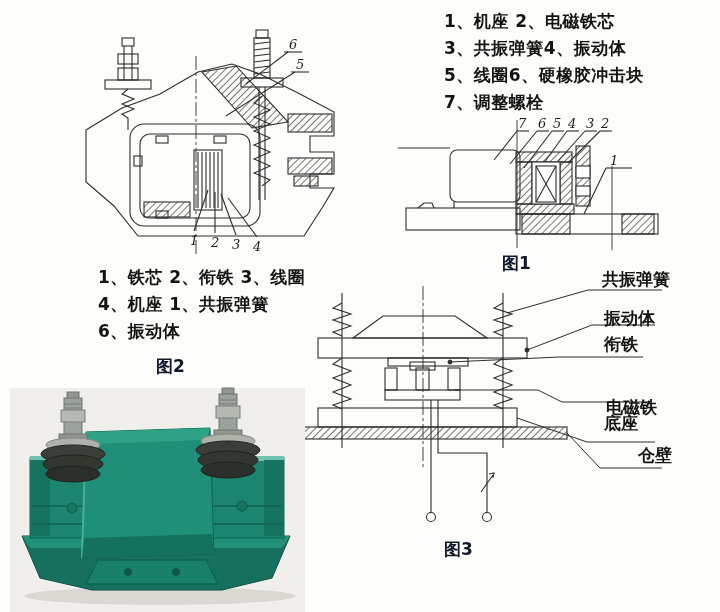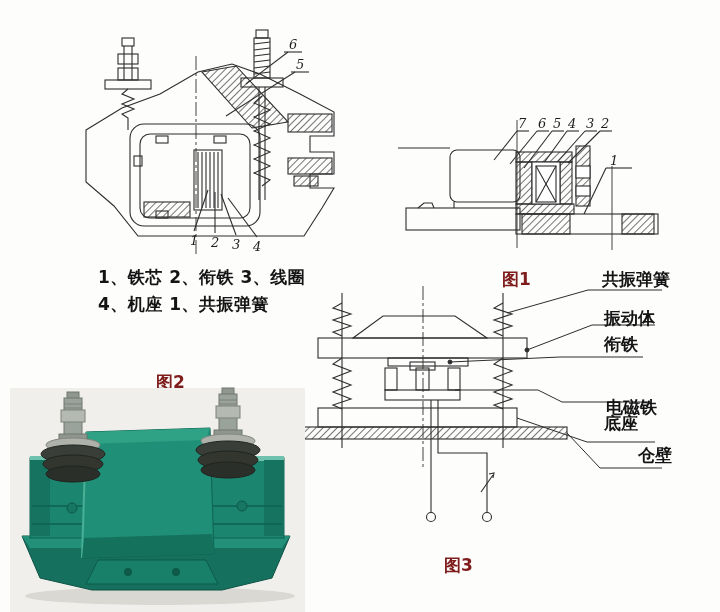--- a/index.html
+++ b/index.html
@@ -2,21 +2,21 @@
 <html><head>
 <meta charset="utf-8">
 <style>
   html,body{margin:0;padding:0;background:#ffffff;}
   .canvas{position:relative;width:720px;height:612px;background:#fdfdfc;overflow:hidden;
           font-family:"DejaVu Sans",sans-serif;}
   .abs{position:absolute;}
   .legend{position:absolute;color:#141414;font-weight:700;font-size:17px;
           letter-spacing:.5px;line-height:27px;white-space:nowrap;}
   .legend div{height:27px;}
-  .caption{position:absolute;color:#7f1d1d;font-weight:700;font-size:17px;white-space:nowrap;margin-top:16px;}
+  .caption{position:absolute;color:#0f172a;font-weight:700;font-size:17px;white-space:nowrap;}
   .cjk-label{position:absolute;color:#141414;font-weight:700;font-size:17px;white-space:nowrap;}
   svg{position:absolute;overflow:visible;}
   svg text.num{font-family:"DejaVu Serif",serif;font-style:italic;font-size:13px;fill:#1d1d1d;
                stroke:none;font-weight:400;}
 </style>
 </head>
 <body>
 
 <div class="canvas">
 
@@ -93,20 +93,26 @@
         <line x1="179" y1="219" x2="150" y2="180"></line>
     </g>
     <text class="num" x="211" y="31">6</text>
     <text class="num" x="218" y="51">5</text>
     <text class="num" x="112" y="227">1</text>
     <text class="num" x="133" y="229">2</text>
     <text class="num" x="154" y="231">3</text>
     <text class="num" x="175" y="233">4</text>
   </svg>
 
+  <div class="legend" style="left:444px;top:8px">
+    <div>1、机座 2、电磁铁芯</div>
+    <div>3、共振弹簧4、振动体</div>
+    <div>5、线圈6、硬橡胶冲击块</div>
+    <div>7、调整螺栓</div>
+  </div>
 
   <svg class="abs" style="left:398px;top:108px" width="300" height="170" viewBox="0 0 300 170">
     <defs>
       <pattern id="p1" patternUnits="userSpaceOnUse" width="5" height="5" patternTransform="rotate(45)">
         <line x1="0" y1="0" x2="0" y2="5" stroke="#3a3a3a" stroke-width="1.4"></line>
       </pattern>
     </defs>
     <g stroke="#2d2d2d" stroke-width="1.1" fill="none">
 
       <line x1="119" y1="23" x2="131" y2="23"></line>
@@ -163,20 +169,21 @@
     <text class="num" x="170" y="20">4</text>
     <text class="num" x="188" y="20">3</text>
     <text class="num" x="203" y="20">2</text>
     <text class="num" x="212" y="57">1</text>
   </svg>
   <div class="caption" style="left:502px;top:252px">图1</div>
 
   <div class="legend" style="left:98px;top:264px">
     <div>1、铁芯 2、衔铁 3、线圈</div>
     <div>4、机座 1、共振弹簧</div>
+    <div>6、振动体</div>
   </div>
   <div class="caption" style="left:156px;top:355px">图2</div>
 
   <svg class="abs" style="left:270px;top:268px" width="450" height="300" viewBox="0 0 450 300">
     <defs>
       <pattern id="p3" patternUnits="userSpaceOnUse" width="5" height="5" patternTransform="rotate(45)">
         <line x1="0" y1="0" x2="0" y2="5" stroke="#3a3a3a" stroke-width="1.4"></line>
       </pattern>
     </defs>
     <g stroke="#2d2d2d" stroke-width="1.1" fill="none">

